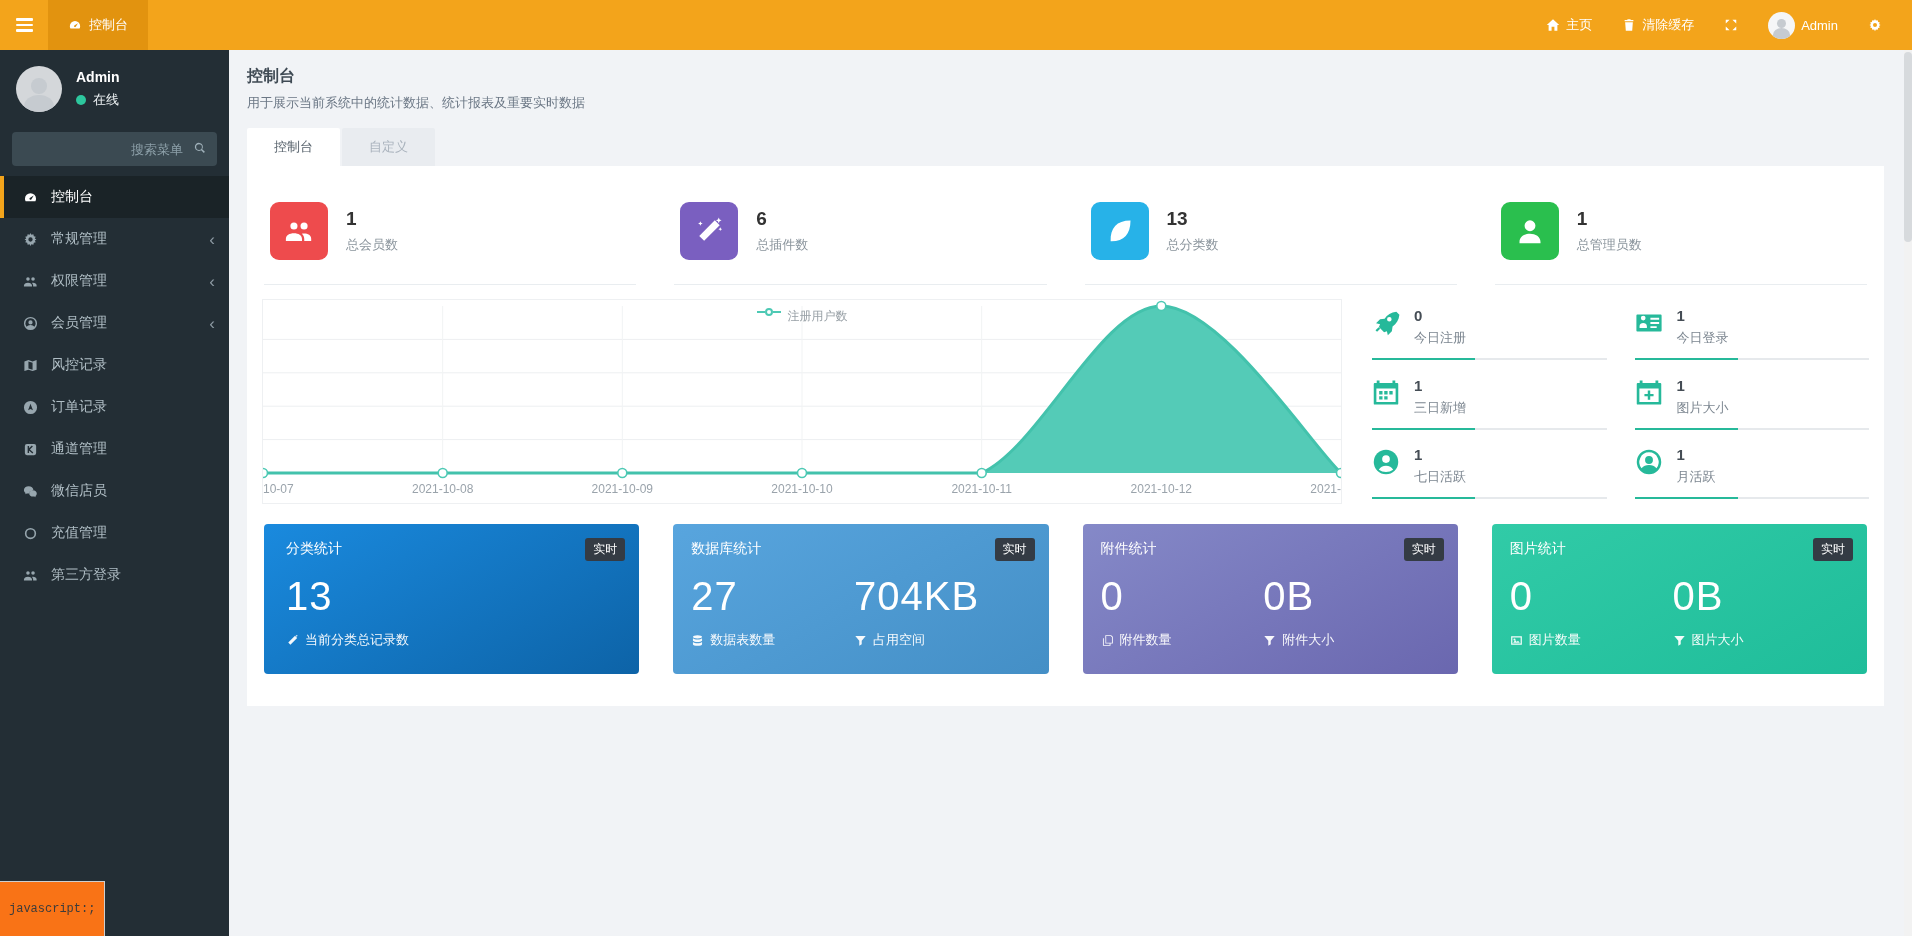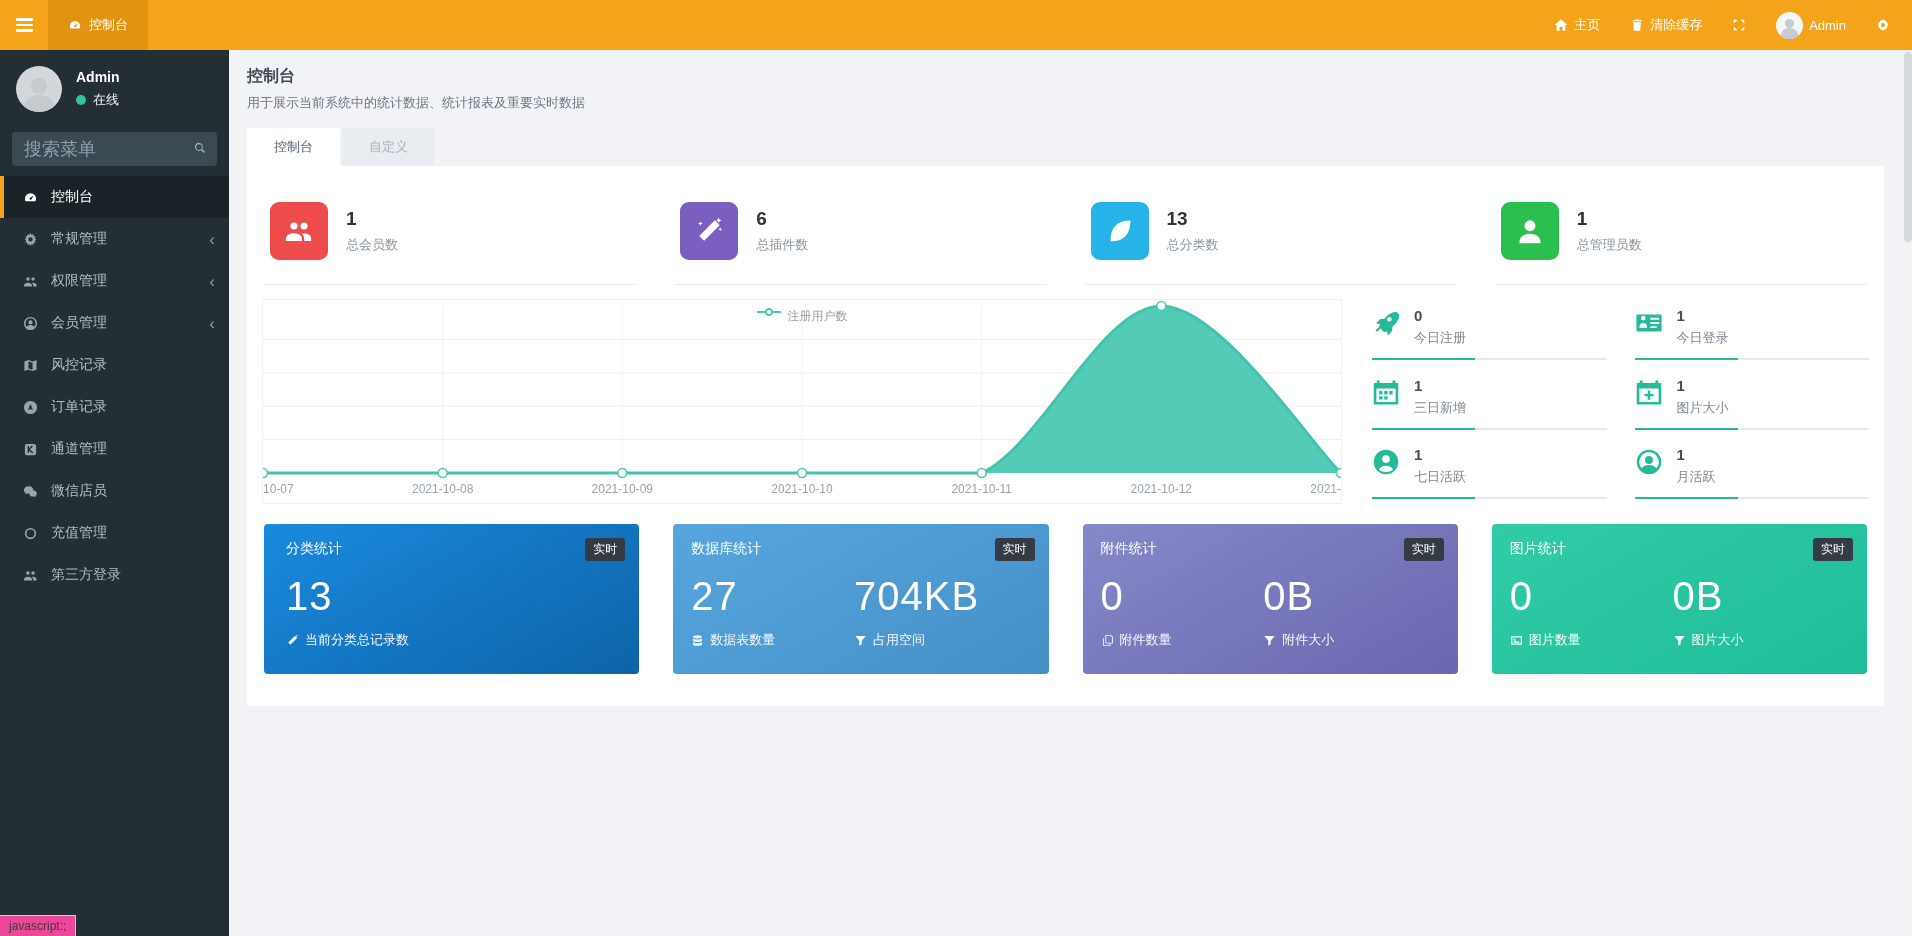--- a/index.html
+++ b/index.html
@@ -5,37 +5,37 @@
   * { margin:0; padding:0; box-sizing:border-box; }
   html,body { width:1912px; height:936px; overflow:hidden; font-family:"Liberation Sans","DejaVu Sans",sans-serif; background:#f1f3f6; }
 
   
   .topbar { position:fixed; top:0; left:0; width:1912px; height:50px; background:#f3a41b; display:flex; align-items:stretch; z-index:30; }
   .logo { width:229px; background:#e2930f; color:#fff; font-size:21px; font-weight:bold; display:flex; align-items:center; justify-content:center; letter-spacing:2px; }
   .hamburger { width:48px; display:flex; align-items:center; justify-content:center; cursor:pointer; }
   .hamburger .bars { display:flex; flex-direction:column; gap:3px; }
   .hamburger .bars span { display:block; width:17px; height:2.5px; background:#fff; border-radius:1px; }
   .topnav-tab { background:#e2930f; color:#fff; font-size:13px; display:flex; align-items:center; gap:7px; padding:0 20px; }
-  .topbar-right { margin-left:auto; display:flex; align-items:center; gap:30px; padding-right:22px; color:#fff; font-size:13px; }
+  .topbar-right { margin-left:auto; display:flex; align-items:center; gap:30px; padding-right:30px; color:#fff; font-size:13px; }
   .tb-item { display:flex; align-items:center; gap:6px; cursor:pointer; color:#fff; }
   .tb-avatar { width:27px; height:27px; border-radius:50%; background:#f5f6f7; position:relative; overflow:hidden; }
   .tb-avatar i, .side-avatar i { position:absolute; left:50%; top:26%; width:34%; height:34%; margin-left:-17%; border-radius:50%; background:#c6cbd0; }
   .tb-avatar u, .side-avatar u { position:absolute; left:50%; top:62%; width:64%; height:50%; margin-left:-32%; border-radius:50% 50% 0 0; background:#c6cbd0; }
   .icon { display:inline-flex; }
   .icon svg { width:14px; height:14px; fill:currentColor; }
 
   
   .sidebar { position:fixed; top:50px; left:0; width:229px; height:886px; background:#232e35; z-index:20; }
   .side-profile { display:flex; align-items:center; gap:14px; padding:16px 14px 14px 16px; }
   .side-avatar { width:46px; height:46px; border-radius:50%; background:#d4d7da; position:relative; overflow:hidden; flex:0 0 46px; }
   .sp-name { color:#fff; font-size:14px; font-weight:bold; }
   .sp-status { display:flex; align-items:center; gap:7px; margin-top:6px; color:#eef3f5; font-size:13px; }
   .dot { width:10px; height:10px; border-radius:50%; background:#2dc79e; }
   .side-search { margin:6px 12px 10px; position:relative; }
-  .side-search input { width:100%; height:34px; background:#3b4a52; border:none; border-radius:4px; padding:0 34px 0 12px; color:#cfd8dc; font-size:18px; outline:none; }
+  .side-search input { width:100%; height:34px; background:#3b4a52; border:none; border-radius:4px; padding:0 34px 0 12px; color:#cfd8dc; font-size:13px; outline:none;text-align:right; }
   .side-search input::placeholder { color:#8da0a9; }
   .side-search .icon { position:absolute; right:10px; top:9px; color:#9fb0b9; }
   .side-menu { list-style:none; margin-top:8px; }
   .side-menu li { height:42px; display:flex; align-items:center; gap:13px; padding:0 14px 0 18px; color:#b0bec5; font-size:14px; border-left:4px solid transparent; cursor:pointer; }
   .side-menu li .icon { color:#97a6ae; width:16px; justify-content:center; }
   .side-menu li .icon svg { width:15px; height:15px; }
   .side-menu li.active { background:#1a2327; color:#fff; border-left-color:#f3a41b; }
   .side-menu li.active .icon { color:#fff; }
   .side-menu .chev { margin-left:auto; font-size:17px; color:#8d9aa3; line-height:1; }
 
@@ -84,21 +84,21 @@
   .sum-metrics { display:flex; margin-top:16px; }
   .sum-metric { width:48%; }
   .sum-metric.full { width:100%; }
   .sum-num { font-size:40px; font-weight:300; letter-spacing:1px; }
   .sum-lbl { font-size:13px; margin-top:12px; display:flex; align-items:center; gap:6px; opacity:.95; }
   .sum-lbl svg { width:13px; height:13px; fill:#fff; }
 
   
   .scrollbar { position:fixed; right:0; top:50px; bottom:0; width:8px; background:#f2f2f2; z-index:40; }
   .scroll-thumb { width:8px; height:190px; background:#d7dadd; border-radius:4px; margin-top:2px; }
-  .status-tip { position:fixed; left:0; bottom:0; background:#ec4899; border:1px solid #cfcfcf; border-left:none; border-bottom:none; color:#3c3c3c; font-size:12px; padding:3px 9px; z-index:50; }
+  .status-tip { position:fixed; left:0; bottom:0; background:#f97316; border:1px solid #cfcfcf; border-left:none; border-bottom:none; color:#3c3c3c; font-size:12px; padding:20px 9px; z-index:50;font-family:Liberation Mono, monospace; }
 </style>
 </head>
 <body>
 
 <svg width="0" height="0" style="position:absolute">
   <defs>
     <g id="i-tacho">
         <path d="M8 3.4A5.9 5.9 0 0 0 2.1 9.3c0 1 .25 1.9.7 2.7h10.4c.45-.8.7-1.7.7-2.7A5.9 5.9 0 0 0 8 3.4zm.85 6.7a1.15 1.15 0 1 1-1.63-1.63l4.2-2.57z"></path>
       </g>
     <g id="i-gear">

